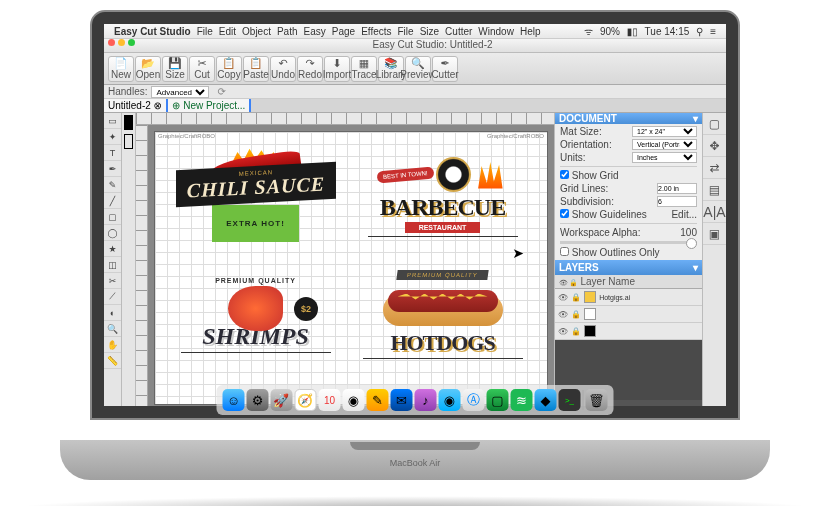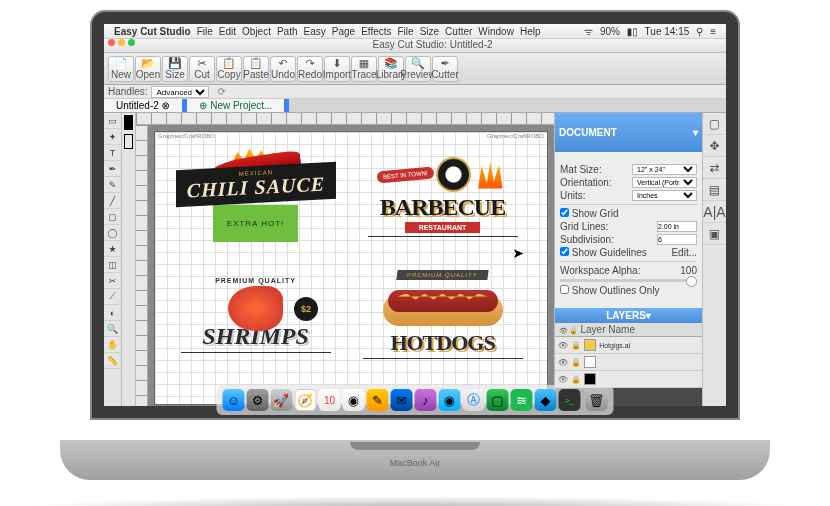--- a/index.html
+++ b/index.html
@@ -25,21 +25,21 @@
 .titlebar .ttl{flex:1;text-align:center}
 
 .toolbar{height:32px;background:linear-gradient(#ebebeb,#d8d8d8);display:flex;align-items:center;padding:2px 4px;border-bottom:1px solid #aaa;gap:1px}
 .tbtn{width:26px;height:26px;background:linear-gradient(#fdfdfd,#e5e5e5);border:1px solid #bbb;border-radius:3px;display:flex;flex-direction:column;align-items:center;justify-content:center;font-size:6px;color:#555}
 .tbtn .ico{font-size:11px;line-height:1}
 
 .handles{height:14px;background:#e8e8e8;display:flex;align-items:center;padding:0 4px;font-size:8px;color:#555;border-bottom:1px solid #ccc;gap:4px}
 .handles select{font-size:8px;height:12px;border:1px solid #bbb;background:#fff}
 
 .doctabs{height:14px;background:#d5d5d5;display:flex;align-items:center;font-size:8px;border-bottom:1px solid #aaa}
-.doctab{padding:1px 12px;background:#f5f5f5;border-right:5px solid #3b82f6}
+.doctab{padding:1px 4px;background:#f5f5f5;border-right:2px solid #3b82f6}
 .doctab.new{color:#0a6b2e}
 
 .work{display:flex;height:298px}
 .ltools{width:18px;background:#e5e5e5;border-right:1px solid #bbb;display:flex;flex-direction:column}
 .ltools div{height:16px;display:flex;align-items:center;justify-content:center;font-size:9px;color:#444;border-bottom:1px solid #d0d0d0}
 .ltools2{width:14px;background:#e5e5e5;border-right:1px solid #bbb;display:flex;flex-direction:column}
 .ltools2 div{height:15px;display:flex;align-items:center;justify-content:center;font-size:8px;color:#444}
 
 .canvas-wrap{flex:1;display:flex;flex-direction:column;background:#999}
 .ruler-h{height:12px;background:#e8e8e8;border-bottom:1px solid #aaa;background-image:repeating-linear-gradient(90deg,#999 0,#999 1px,transparent 1px,transparent 15px)}
@@ -50,21 +50,21 @@
 .mat-label{position:absolute;top:1px;left:3px;font-size:6px;color:#888}
 .mat-label2{position:absolute;top:1px;right:3px;font-size:6px;color:#888}
 
 .logo{position:absolute;display:flex;flex-direction:column;align-items:center;justify-content:center}
 .l1{left:18px;top:15px;width:165px;height:95px}
 .l1 .flames{width:60px;height:25px;background:linear-gradient(#ffcc00,#ff6600);clip-path:polygon(10% 100%,20% 30%,30% 80%,40% 10%,50% 70%,60% 20%,70% 80%,80% 30%,90% 100%);margin-bottom:-8px}
 .l1 .pepper{width:90px;height:30px;background:linear-gradient(#d62020,#8b0000);border-radius:50% 20% 20% 50%;transform:rotate(-8deg);position:relative;z-index:1}
 .l1 .banner{width:160px;background:#1a1a1a;padding:4px;text-align:center;margin-top:-10px;transform:skewY(-3deg);z-index:2;position:relative}
 .l1 .mex{color:#d4a84b;font-size:6px;letter-spacing:1px}
 .l1 .chili{color:#f5e8c8;font-size:20px;font-weight:900;font-style:italic;letter-spacing:1px;font-family:Georgia,serif}
-.l1 .hot{background:#6fbf3f;color:#1a2a1a;font-size:8px;font-weight:normal;padding:14px 14px;margin-top:2px;letter-spacing:1px}
+.l1 .hot{background:#6fbf3f;color:#1a2a1a;font-size:8px;font-weight:bold;padding:14px 14px;margin-top:2px;letter-spacing:1px}
 
 .l2{left:200px;top:15px;width:175px;height:100px}
 .l2 .top{display:flex;align-items:center;gap:2px}
 .l2 .best{background:#c8302e;color:#fff;font-size:6px;padding:3px 6px;border-radius:10px;transform:rotate(-5deg)}
 .l2 .grill{width:35px;height:35px;border-radius:50%;background:radial-gradient(#fff 30%,#1a1a1a 35%,#1a1a1a 60%,#d4a84b 65%);position:relative}
 .l2 .flames2{width:35px;height:28px;background:linear-gradient(#ffb700,#ff5500);clip-path:polygon(15% 100%,25% 20%,40% 80%,50% 5%,60% 75%,75% 15%,85% 100%)}
 .l2 .bbq{font-size:24px;font-weight:900;color:#1a1a1a;font-family:Georgia,serif;letter-spacing:-1px;text-shadow:2px 2px 0 #d4a84b;margin-top:2px}
 .l2 .rest{background:#c8302e;color:#fff;font-size:7px;padding:2px 14px;font-weight:bold;margin-top:1px}
 .l2 .line{width:150px;height:1px;background:#333;margin-top:3px}
 
@@ -83,32 +83,32 @@
 .l4 .mustard{position:absolute;width:90px;height:6px;left:15px;top:10px;background:#f5c842;clip-path:polygon(0 50%,10% 0,20% 100%,30% 0,40% 100%,50% 0,60% 100%,70% 0,80% 100%,90% 0,100% 50%)}
 .l4 .txt{font-size:22px;font-weight:900;color:#2a2a35;font-family:Georgia,serif;text-shadow:2px 2px 0 #d4a84b;letter-spacing:-1px}
 .l4 .line{width:160px;height:1px;background:#333;margin-top:2px}
 
 .cursor{position:absolute;right:30px;top:120px;font-size:14px;color:#000}
 
 .rpanel{width:148px;background:#e5e5e5;border-left:1px solid #bbb;display:flex;flex-direction:column;font-size:8px}
 .rtools{width:24px;background:#e5e5e5;border-left:1px solid #bbb;display:flex;flex-direction:column}
 .rtools div{height:22px;display:flex;align-items:center;justify-content:center;font-size:12px;color:#555;border-bottom:1px solid #d0d0d0}
 
-.phead{background:linear-gradient(#6baef5,#4a8fd8);color:#fff;padding:14px 4px;font-size:8px;font-weight:bold;display:flex;justify-content:space-between}
-.pbody{padding:10px 5px;background:#ededed}
+.phead{background:linear-gradient(#6baef5,#4a8fd8);color:#fff;padding:0 4px;font-size:8px;font-weight:bold;display:flex;justify-content:space-between}
+.pbody{padding:0 5px;background:#ededed}
 .prow{display:flex;justify-content:space-between;align-items:center;margin:2px 0;font-size:8px;color:#444}
 .prow input[type=text]{width:40px;height:11px;font-size:7px;border:1px solid #bbb}
 .prow select{width:65px;height:11px;font-size:7px;border:1px solid #bbb;background:#fff}
 .prow input[type=checkbox]{width:9px;height:9px}
 .psep{height:1px;background:#ccc;margin:3px 0}
 .slider{width:100%;height:3px;background:#ccc;position:relative;margin:3px 0}
 .slider::after{content:"";position:absolute;right:0;top:-3px;width:9px;height:9px;background:#fff;border:1px solid #999;border-radius:50%}
 
 .layers{flex:1;background:#555;overflow:hidden}
-.lhead{background:linear-gradient(#6baef5,#4a8fd8);color:#fff;padding:2px 4px;font-size:8px;font-weight:bold;display:flex;justify-content:center}
+.lhead{background:linear-gradient(#6baef5,#4a8fd8);color:#fff;padding:2px 4px;font-size:8px;font-weight:bold;display:flex;justify-content:space-between}
 .lcols{background:#ddd;padding:1px 4px;font-size:7px;color:#555;border-bottom:1px solid #aaa}
 .lrow{display:flex;align-items:center;padding:2px 3px;background:#e8e8e8;border-bottom:1px solid #ccc;gap:3px}
 .lrow .eye{font-size:8px;color:#555}
 .lrow .sw{width:12px;height:12px;border:1px solid #999}
 .lrow .nm{font-size:7px;color:#333}
 
 .dock{position:absolute;bottom:3px;left:50%;transform:translateX(-50%);height:30px;background:rgba(230,230,230,0.7);border-radius:6px;display:flex;align-items:center;padding:2px 6px;gap:2px}
 .dock div{width:22px;height:22px;border-radius:5px;display:flex;align-items:center;justify-content:center;font-size:13px}
 .di1{background:linear-gradient(#5ac8fa,#007aff)}
 .di2{background:linear-gradient(#a0a0a0,#606060)}

